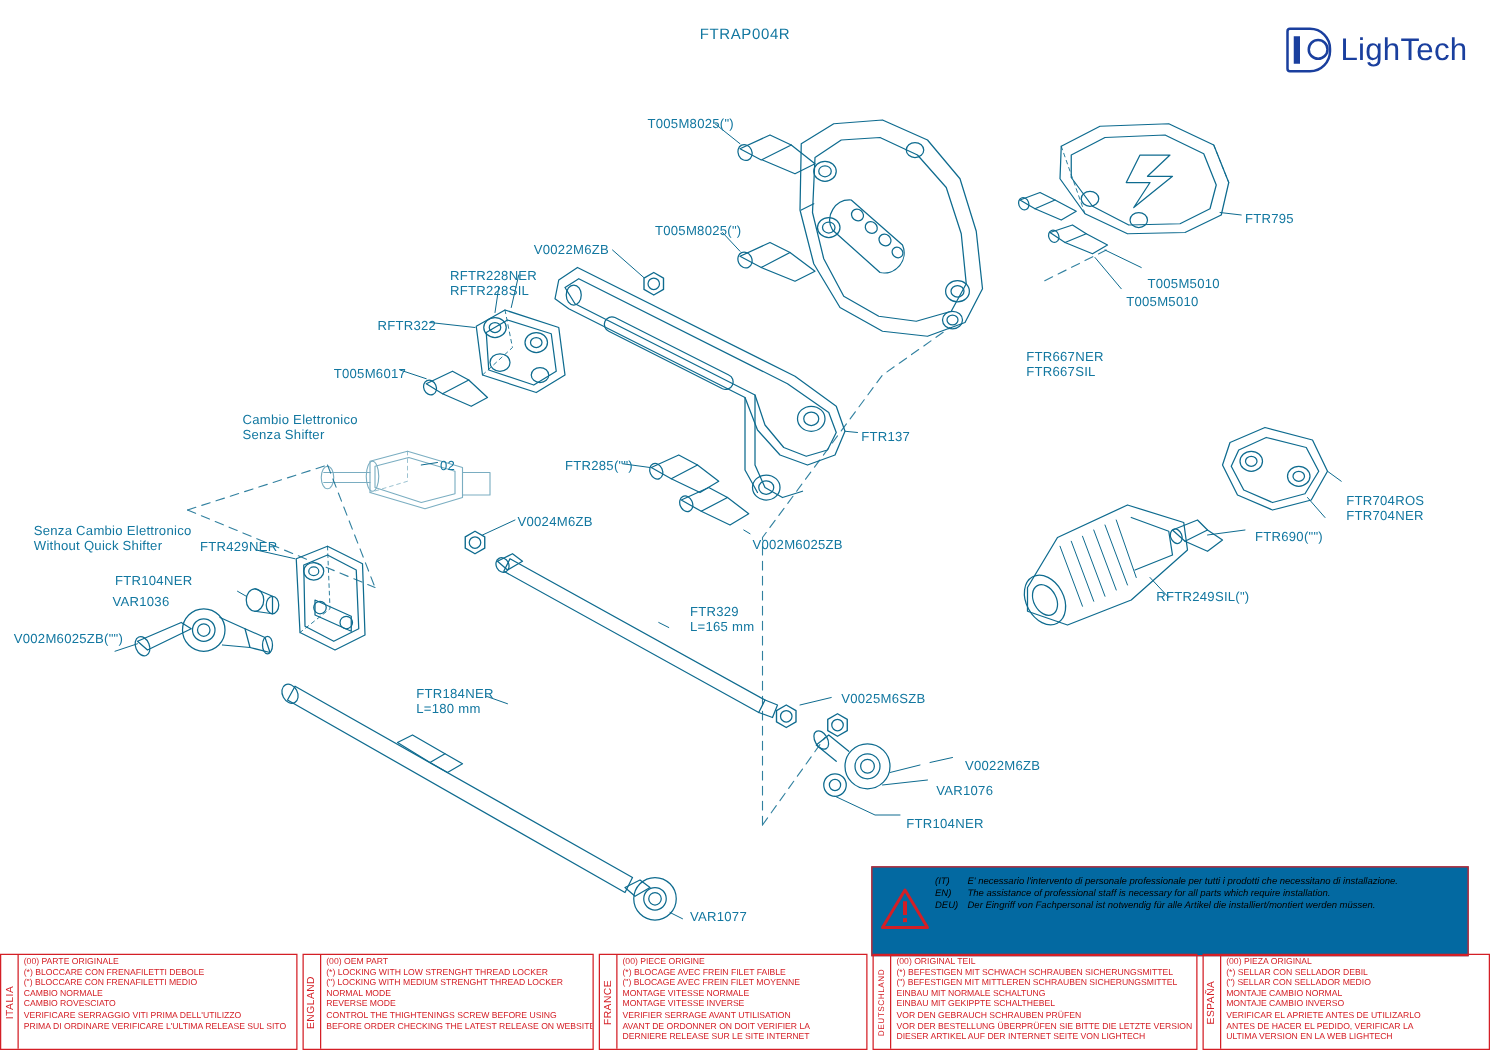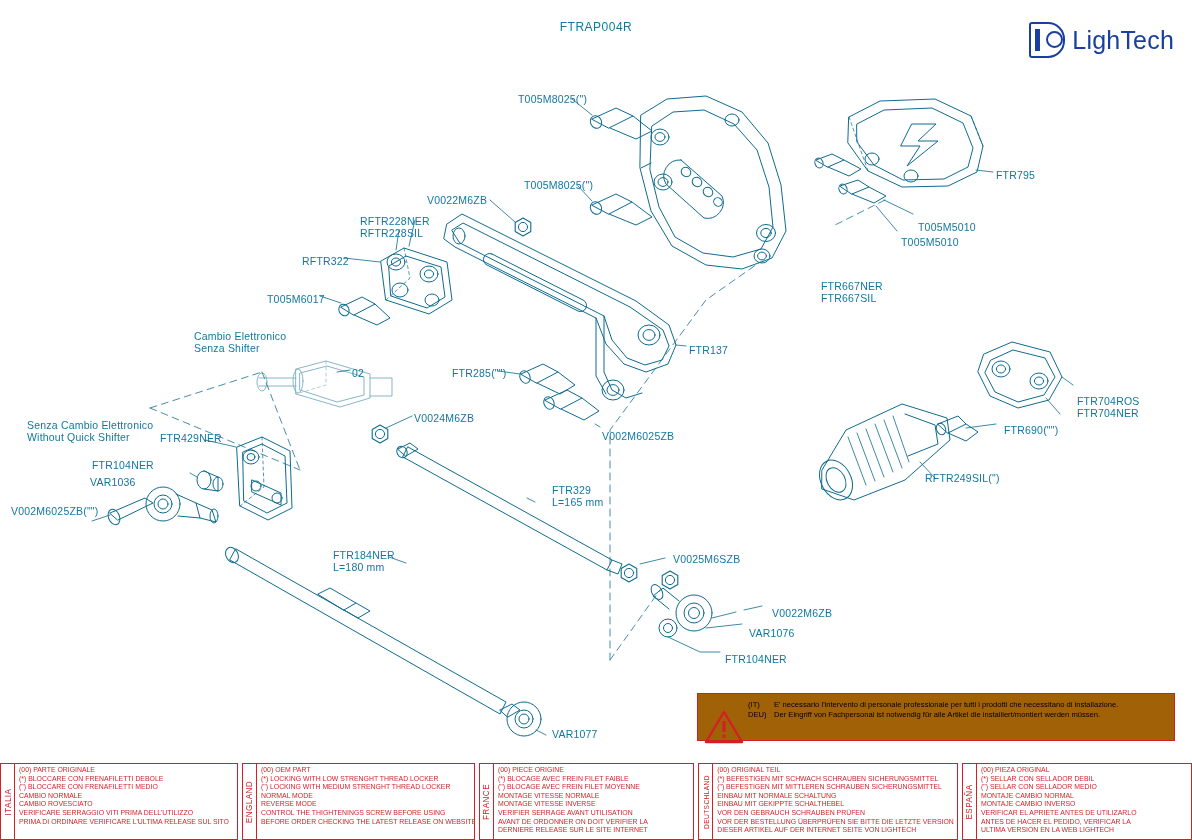--- a/index.html
+++ b/index.html
@@ -13,21 +13,21 @@
   .lbl{position:absolute;font-size:10.5px;line-height:12px;color:#1277a0;white-space:pre;letter-spacing:.2px;}
   .title{position:absolute;left:0;top:20px;width:1192px;text-align:center;font-size:12px;color:#1277a0;letter-spacing:.5px;}
   
   #logo{position:absolute;right:18px;top:22px;display:flex;align-items:center;gap:7px;text-align:right;}
   #logo .mark{width:36px;height:36px;position:relative;}
   #logo .mark .d{position:absolute;left:0;top:0;width:36px;height:36px;border:2.5px solid #1a3f9e;border-radius:3px 17px 17px 3px;box-sizing:border-box;}
   #logo .mark .o{position:absolute;left:17px;top:9px;width:17px;height:17px;border:2.5px solid #1a3f9e;border-radius:50%;box-sizing:border-box;background:#fff;}
   #logo .mark .bar{position:absolute;left:6px;top:7px;width:5px;height:22px;background:#1a3f9e;}
   #logo .txt{font-size:25px;color:#1a3f9e;letter-spacing:.2px;}
   
-  #warn{position:absolute;left:697px;top:693px;width:478px;height:48px;border:1.6px solid #d41f26;box-sizing:border-box;background:#a16207;}
+  #warn{position:absolute;left:697px;top:693px;width:478px;height:72px;border:1.6px solid #d41f26;box-sizing:border-box;background:#0369a1;font-style:italic;}
   #warn svg{position:absolute;left:6px;top:14px;}
   #warn .rows{position:absolute;left:50px;top:6px;right:4px;}
   #warn .row{display:flex;font-size:7.6px;line-height:9.6px;color:#000;}
   #warn .row .cc{width:26px;flex:0 0 26px;}
   
   #legend{position:absolute;left:0;top:763px;width:1192px;height:77px;display:flex;}
   .lgbox{position:relative;border:1.4px solid #d41f26;box-sizing:border-box;margin-right:4px;height:77px;display:flex;}
   .lgbox .side{width:13px;flex:0 0 13px;border-right:1.4px solid #d41f26;position:relative;}
   .lgbox .side span{position:absolute;left:50%;top:50%;transform:translate(-50%,-50%) rotate(-90deg);white-space:nowrap;font-size:8.2px;color:#d41f26;letter-spacing:.4px;}
   .lgbox .body{flex:1;padding:2px 3px 0 4px;overflow:hidden;}
@@ -338,20 +338,24 @@
     <polygon points="20,4 38,34 2,34" fill="none" stroke="#d41f26" stroke-width="2.4" stroke-linejoin="round"></polygon>
     <rect x="18.4" y="13" width="3.2" height="11" fill="#d41f26"></rect>
     <rect x="18.4" y="26.5" width="3.2" height="3.2" fill="#d41f26"></rect>
   </svg>
   <div class="rows">
     <div class="row">
       <span class="cc">(IT)</span>
       <span>E' necessario l'intervento di personale professionale per tutti i prodotti che necessitano di installazione.</span>
     </div>
     <div class="row">
+      <span class="cc">EN)</span>
+      <span>The assistance of professional staff is necessary for all parts which require installation.</span>
+    </div>
+    <div class="row">
       <span class="cc">DEU)</span>
       <span>Der Eingriff von Fachpersonal ist notwendig  für alle Artikel die installiert/montiert werden müssen.</span>
     </div>
   </div>
 </div>
 
 <div id="legend">
 
   <div class="lgbox" style="width:240px">
     <div class="side">

